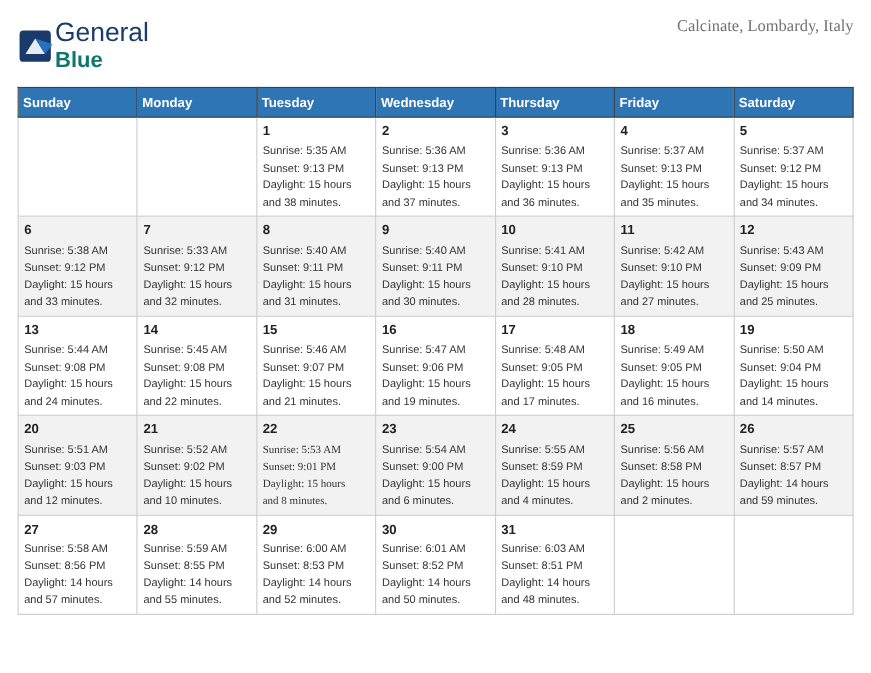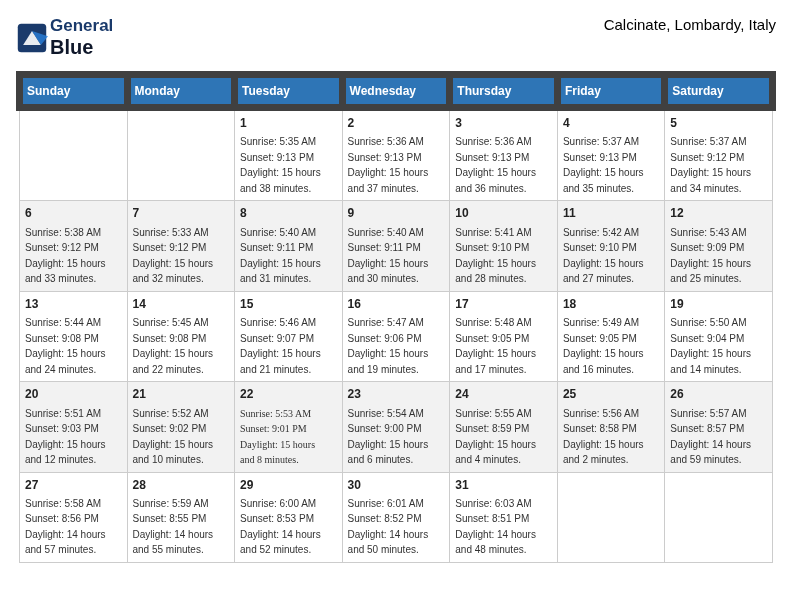--- a/index.html
+++ b/index.html
@@ -28,34 +28,35 @@
     .title-block {
       text-align: right;
     }
     .month-title {
       font-size: 36px;
       font-weight: bold;
       color: #1a3a6b;
     }
     .location {
       font-size: 15px;
-      color: #000000;
+      color: #737373;
+      font-family: Liberation Serif, serif;
     }
     table {
       width: 100%;
       border-collapse: collapse;
       font-size: 10.5px;
     }
     thead tr th {
       background: #2e75b6;
       color: #fff;
       padding: 6px 4px;
       text-align: left;
       font-size: 12px;
-      border: 7px solid #404040;
+      border: 1px solid #404040;
     }
     tbody tr td {
       border: 1px solid #ccc;
       vertical-align: top;
       padding: 4px 5px;
       height: 80px;
       width: 108px;
       color: #222;
       line-height: 1.45;
     }
@@ -83,22 +84,22 @@
 <body>
 
 <div class="header">
   <div class="logo">
     <svg class="logo-icon" viewBox="0 0 36 36">
       <rect x="2" y="2" width="32" height="32" rx="4" fill="#1a3a6b"></rect>
       <polygon points="8,26 18,10 28,26" fill="white" opacity="0.9"></polygon>
       <polygon points="18,10 28,26 36,16" fill="#2980d9" opacity="0.8"></polygon>
     </svg>
     <div>
-      <div style="font-size:17px;font-weight:bold;color:#1a3a6b;">General</div>
-      <div style="font-size:20px;font-weight:bold;color:#0f172a;">Blue</div>
+      <div style="font-size:24px;font-weight:normal;color:#1a3a6b;">General</div>
+      <div style="font-size:20px;font-weight:bold;color:#0f766e;">Blue</div>
     </div>
   </div>
   <div class="title-block">
     <div class="location">Calcinate, Lombardy, Italy</div>
   </div>
 </div>
 
 <table>
   <thead>
     <tr>

